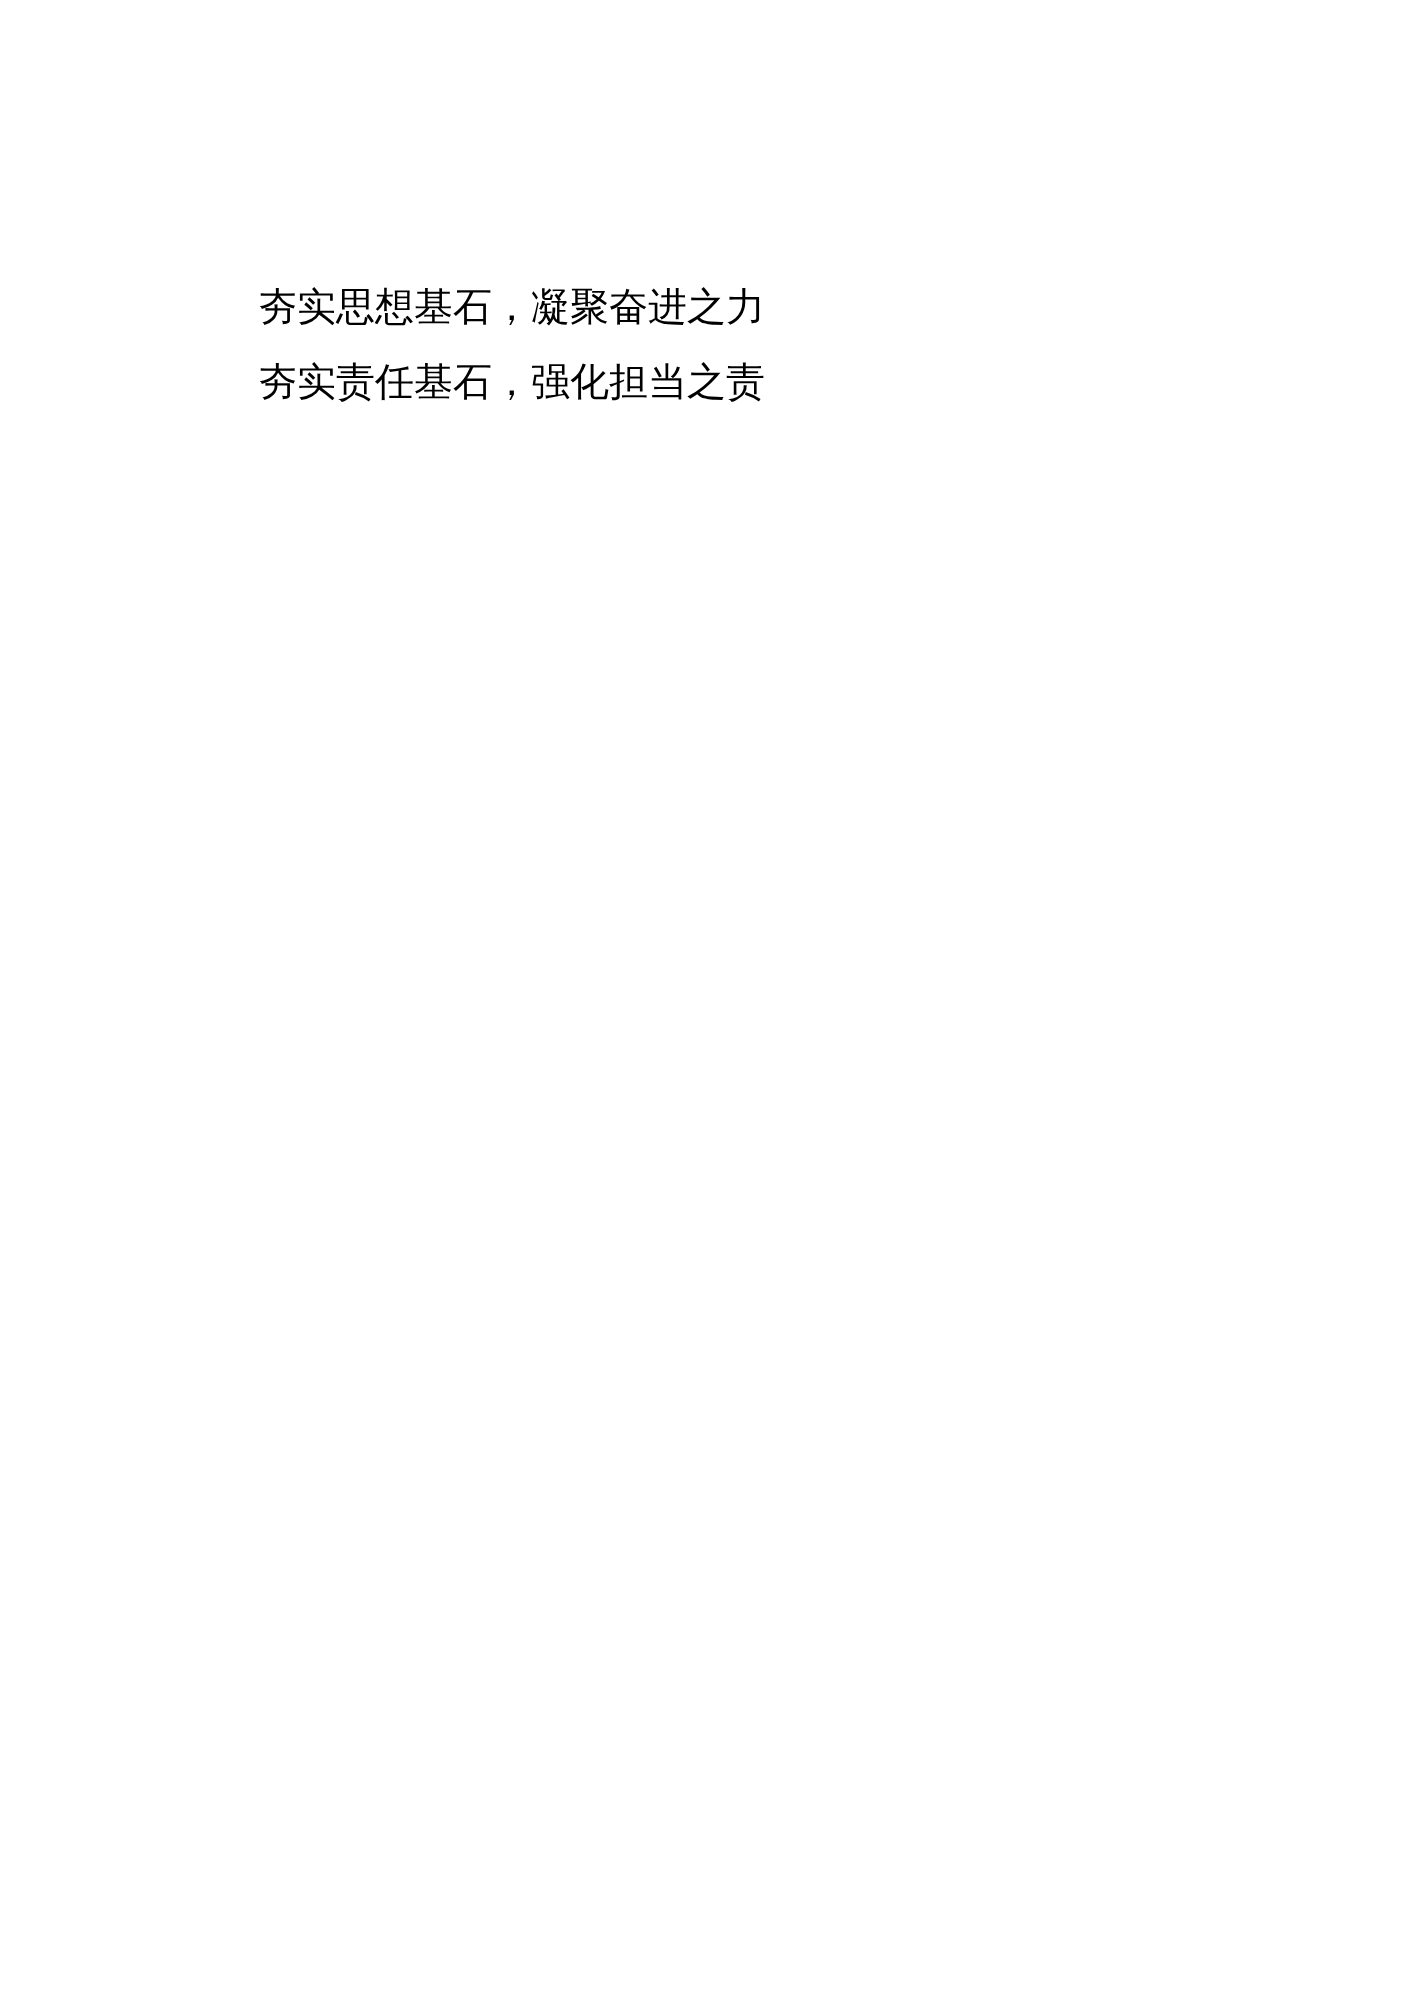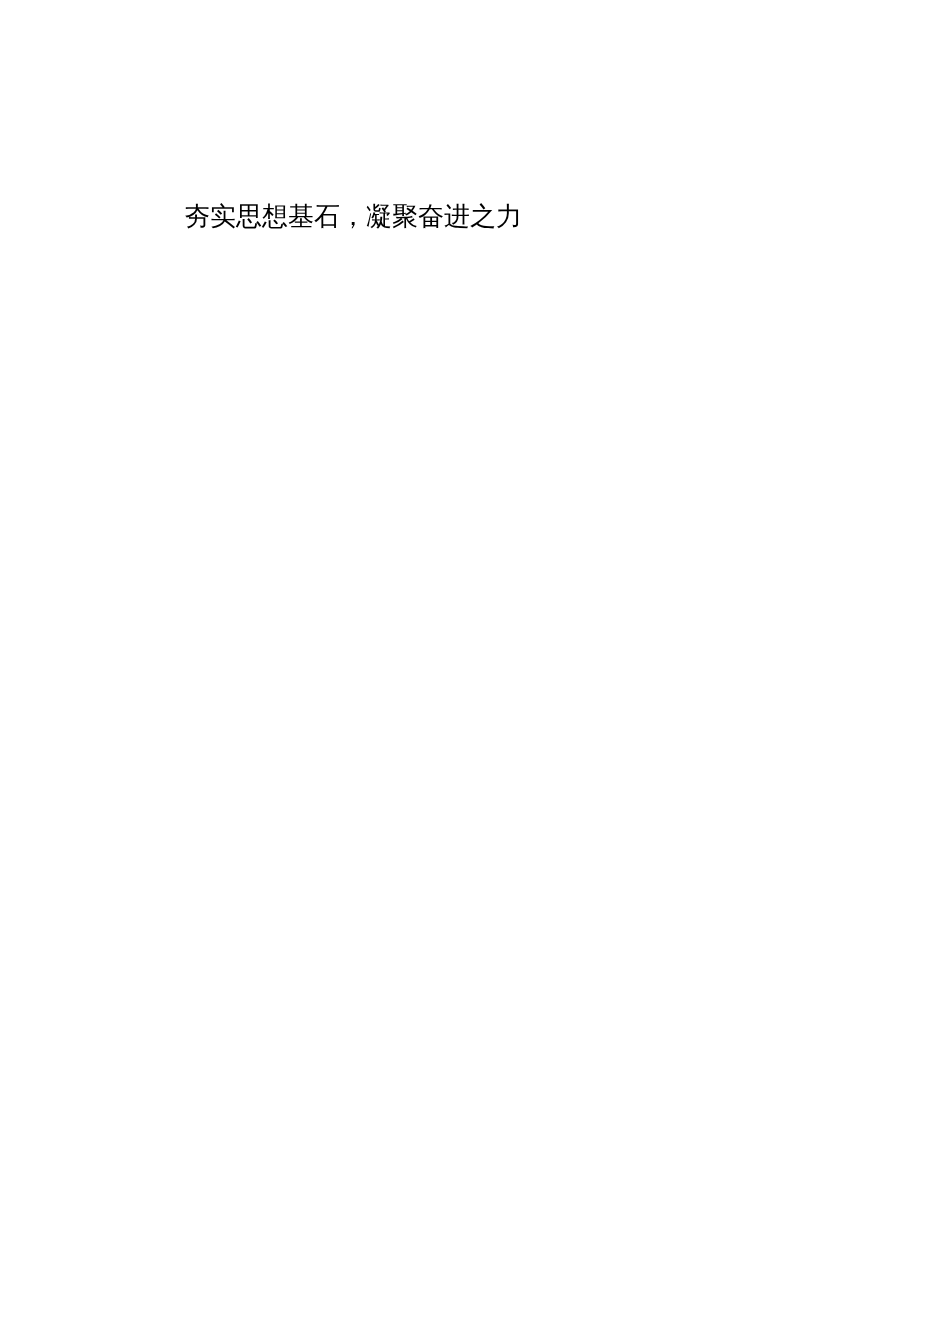--- a/index.html
+++ b/index.html
@@ -20,25 +20,26 @@
     top: 180px;
     width: 710px;
     font-family: "Liberation Sans", "DejaVu Sans", sans-serif;
     font-size: 26px;
     line-height: 49.5px;
     color: #000000;
     text-align: justify;
     letter-spacing: 0;
   }
   .doc p {
-    margin: 12px;
+    margin: 0;
     padding: 0;
     text-indent: 2em;
   }
 </style>
 </head>
 <body>
 
 <div class="page">
   <div class="doc">
     <p>夯实思想基石，凝聚奋进之力</p>
+    <p>夯实责任基石，强化担当之责</p>
   </div>
 </div>
 
 </body></html>

